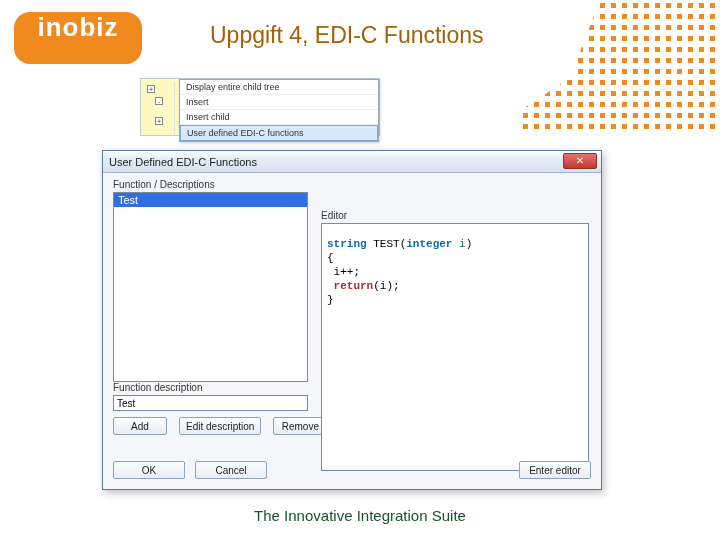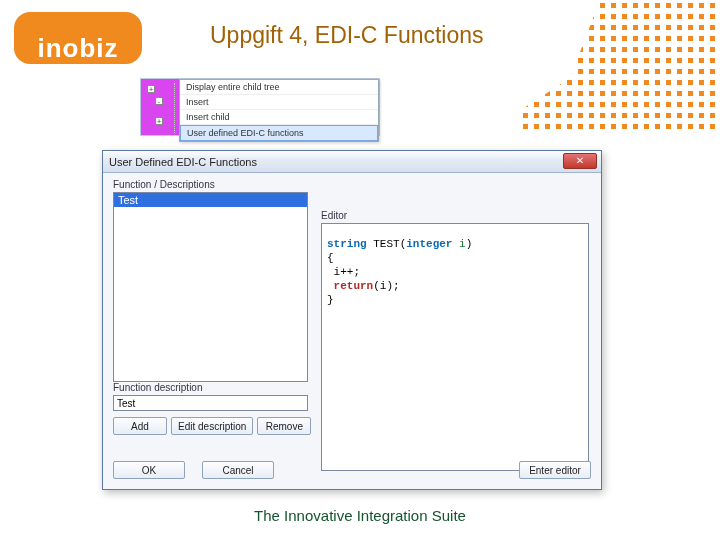--- a/index.html
+++ b/index.html
@@ -30,21 +30,21 @@
     left: 14px;
     width: 128px;
     height: 52px;
     background: #f08a1f;
     border-radius: 16px;
     color: #fff;
     font-weight: 700;
     font-size: 26px;
     letter-spacing: 1px;
     display: flex;
-    align-items: flex-end;
+    align-items: flex-start;
     justify-content: center;
     z-index: 2;
   }
   .slide-title {
     position: absolute;
     top: 22px;
     left: 210px;
     font-size: 23px;
     color: #a16207;
     z-index: 2;
@@ -59,21 +59,21 @@
     color: #14532d;
   }
   
   .ctx-strip {
     position: absolute;
     top: 78px;
     left: 140px;
     width: 240px;
     height: 58px;
     border: 1px solid #bcd;
-    background: #d946ef;
+    background: #fef9c3;
     font-size: 9px;
     color: #333;
   }
   .ctx-strip .tree {
     position: absolute;
     left: 4px;
     top: 4px;
     width: 30px;
     height: 50px;
     border-right: 1px dotted #ccc;
@@ -175,21 +175,21 @@
     width: 195px;
     height: 16px;
     border: 1px solid #7a8aa5;
     background: #fff;
     font-size: 10px;
     padding: 1px 3px;
   }
   .btn-row {
     margin-top: 6px;
     display: flex;
-    gap: 4px;
+    gap: 12px;
   }
   .btn {
     border: 1px solid #8ea2bc;
     background: linear-gradient(#fdfdfe,#e8edf5);
     height: 18px;
     font-size: 10px;
     padding: 0 6px;
     border-radius: 2px;
     display: inline-flex;
     align-items: center;
@@ -218,21 +218,21 @@
   }
   .editor .kw   { color: #0b6ab0; font-weight: bold; }
   .editor .ret  { color: #b02a2a; font-weight: bold; }
   .editor .id   { color: #1a7a3a; }
   .bottom-row {
     position: absolute;
     left: 10px;
     right: 10px;
     bottom: 10px;
     display: flex;
-    gap: 17px;
+    gap: 10px;
     align-items: center;
   }
   .bottom-row .spacer { flex: 1; }
   .btn.primary { min-width: 72px; }
 </style>
 </head>
 <body>
 
 <div class="dots-corner"></div>
 

